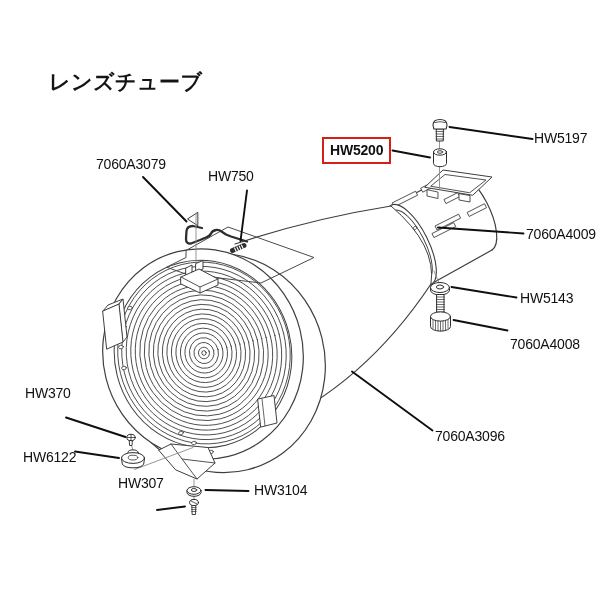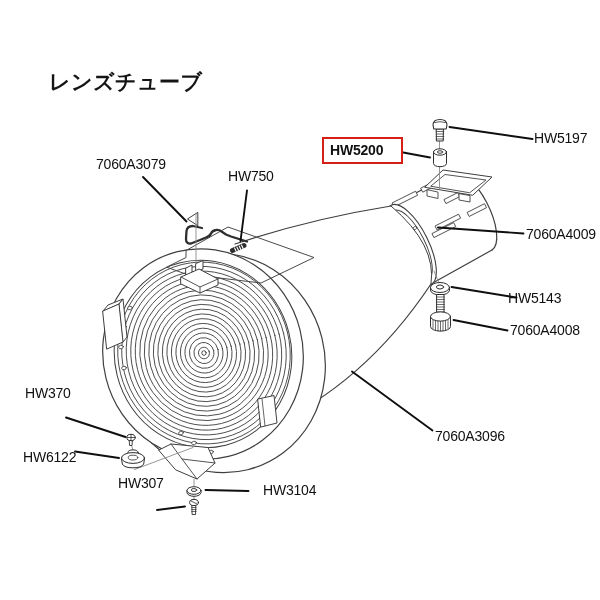--- a/index.html
+++ b/index.html
@@ -11,21 +11,21 @@
   .part-label{
     position:absolute;font-size:14px;font-weight:normal;color:#101010;
     letter-spacing:-0.2px;white-space:nowrap;line-height:1;
   }
   .title{
     position:absolute;left:49px;top:68px;font-size:21px;font-weight:bold;
     color:#141414;letter-spacing:0.5px;white-space:nowrap;
   }
   .highlight-box{
     position:absolute;left:322px;top:137px;border:2px solid #d42015;
-    padding:2px 18px 3px 6px;background:#fff;cursor:pointer;
+    padding:2px 6px 3px 6px;background:#fff;cursor:pointer;
   }
   .highlight-box span{font-size:14px;font-weight:bold;color:#101010;letter-spacing:-0.2px;line-height:1;}
 </style>
 </head>
 <body>
 
 <div id="stage">
 
   <svg width="600" height="600" viewBox="0 0 600 600">
     <g stroke-linecap="round" stroke-linejoin="round">
@@ -246,29 +246,29 @@
         <path d="M 352,371.5 L 432.5,430.5"></path>
         <path d="M 205.5,490 L 248.5,491"></path>
         <path d="M 157,510 L 185,506.5"></path>
       </g>
     </g>
   </svg>
 
   <div class="title">レンズチューブ</div>
 
   <div class="part-label" style="left:96px;top:157px">7060A3079</div>
-  <div class="part-label" style="left:228px;top:169px">HW750</div>
+  <div class="part-label" style="left:208px;top:169px">HW750</div>
 
   <div class="highlight-box">
     <span>HW5200</span>
   </div>
 
   <div class="part-label" style="left:534px;top:131px">HW5197</div>
   <div class="part-label" style="left:526px;top:227px">7060A4009</div>
-  <div class="part-label" style="left:508px;top:291px">HW5143</div>
-  <div class="part-label" style="left:510px;top:323px">7060A4008</div>
+  <div class="part-label" style="left:520px;top:291px">HW5143</div>
+  <div class="part-label" style="left:510px;top:337px">7060A4008</div>
   <div class="part-label" style="left:25px;top:386px">HW370</div>
   <div class="part-label" style="left:23px;top:450px">HW6122</div>
   <div class="part-label" style="left:435px;top:429px">7060A3096</div>
-  <div class="part-label" style="left:263px;top:483px">HW3104</div>
+  <div class="part-label" style="left:254px;top:483px">HW3104</div>
   <div class="part-label" style="left:118px;top:476px">HW307</div>
 
 </div>
 
 </body></html>

